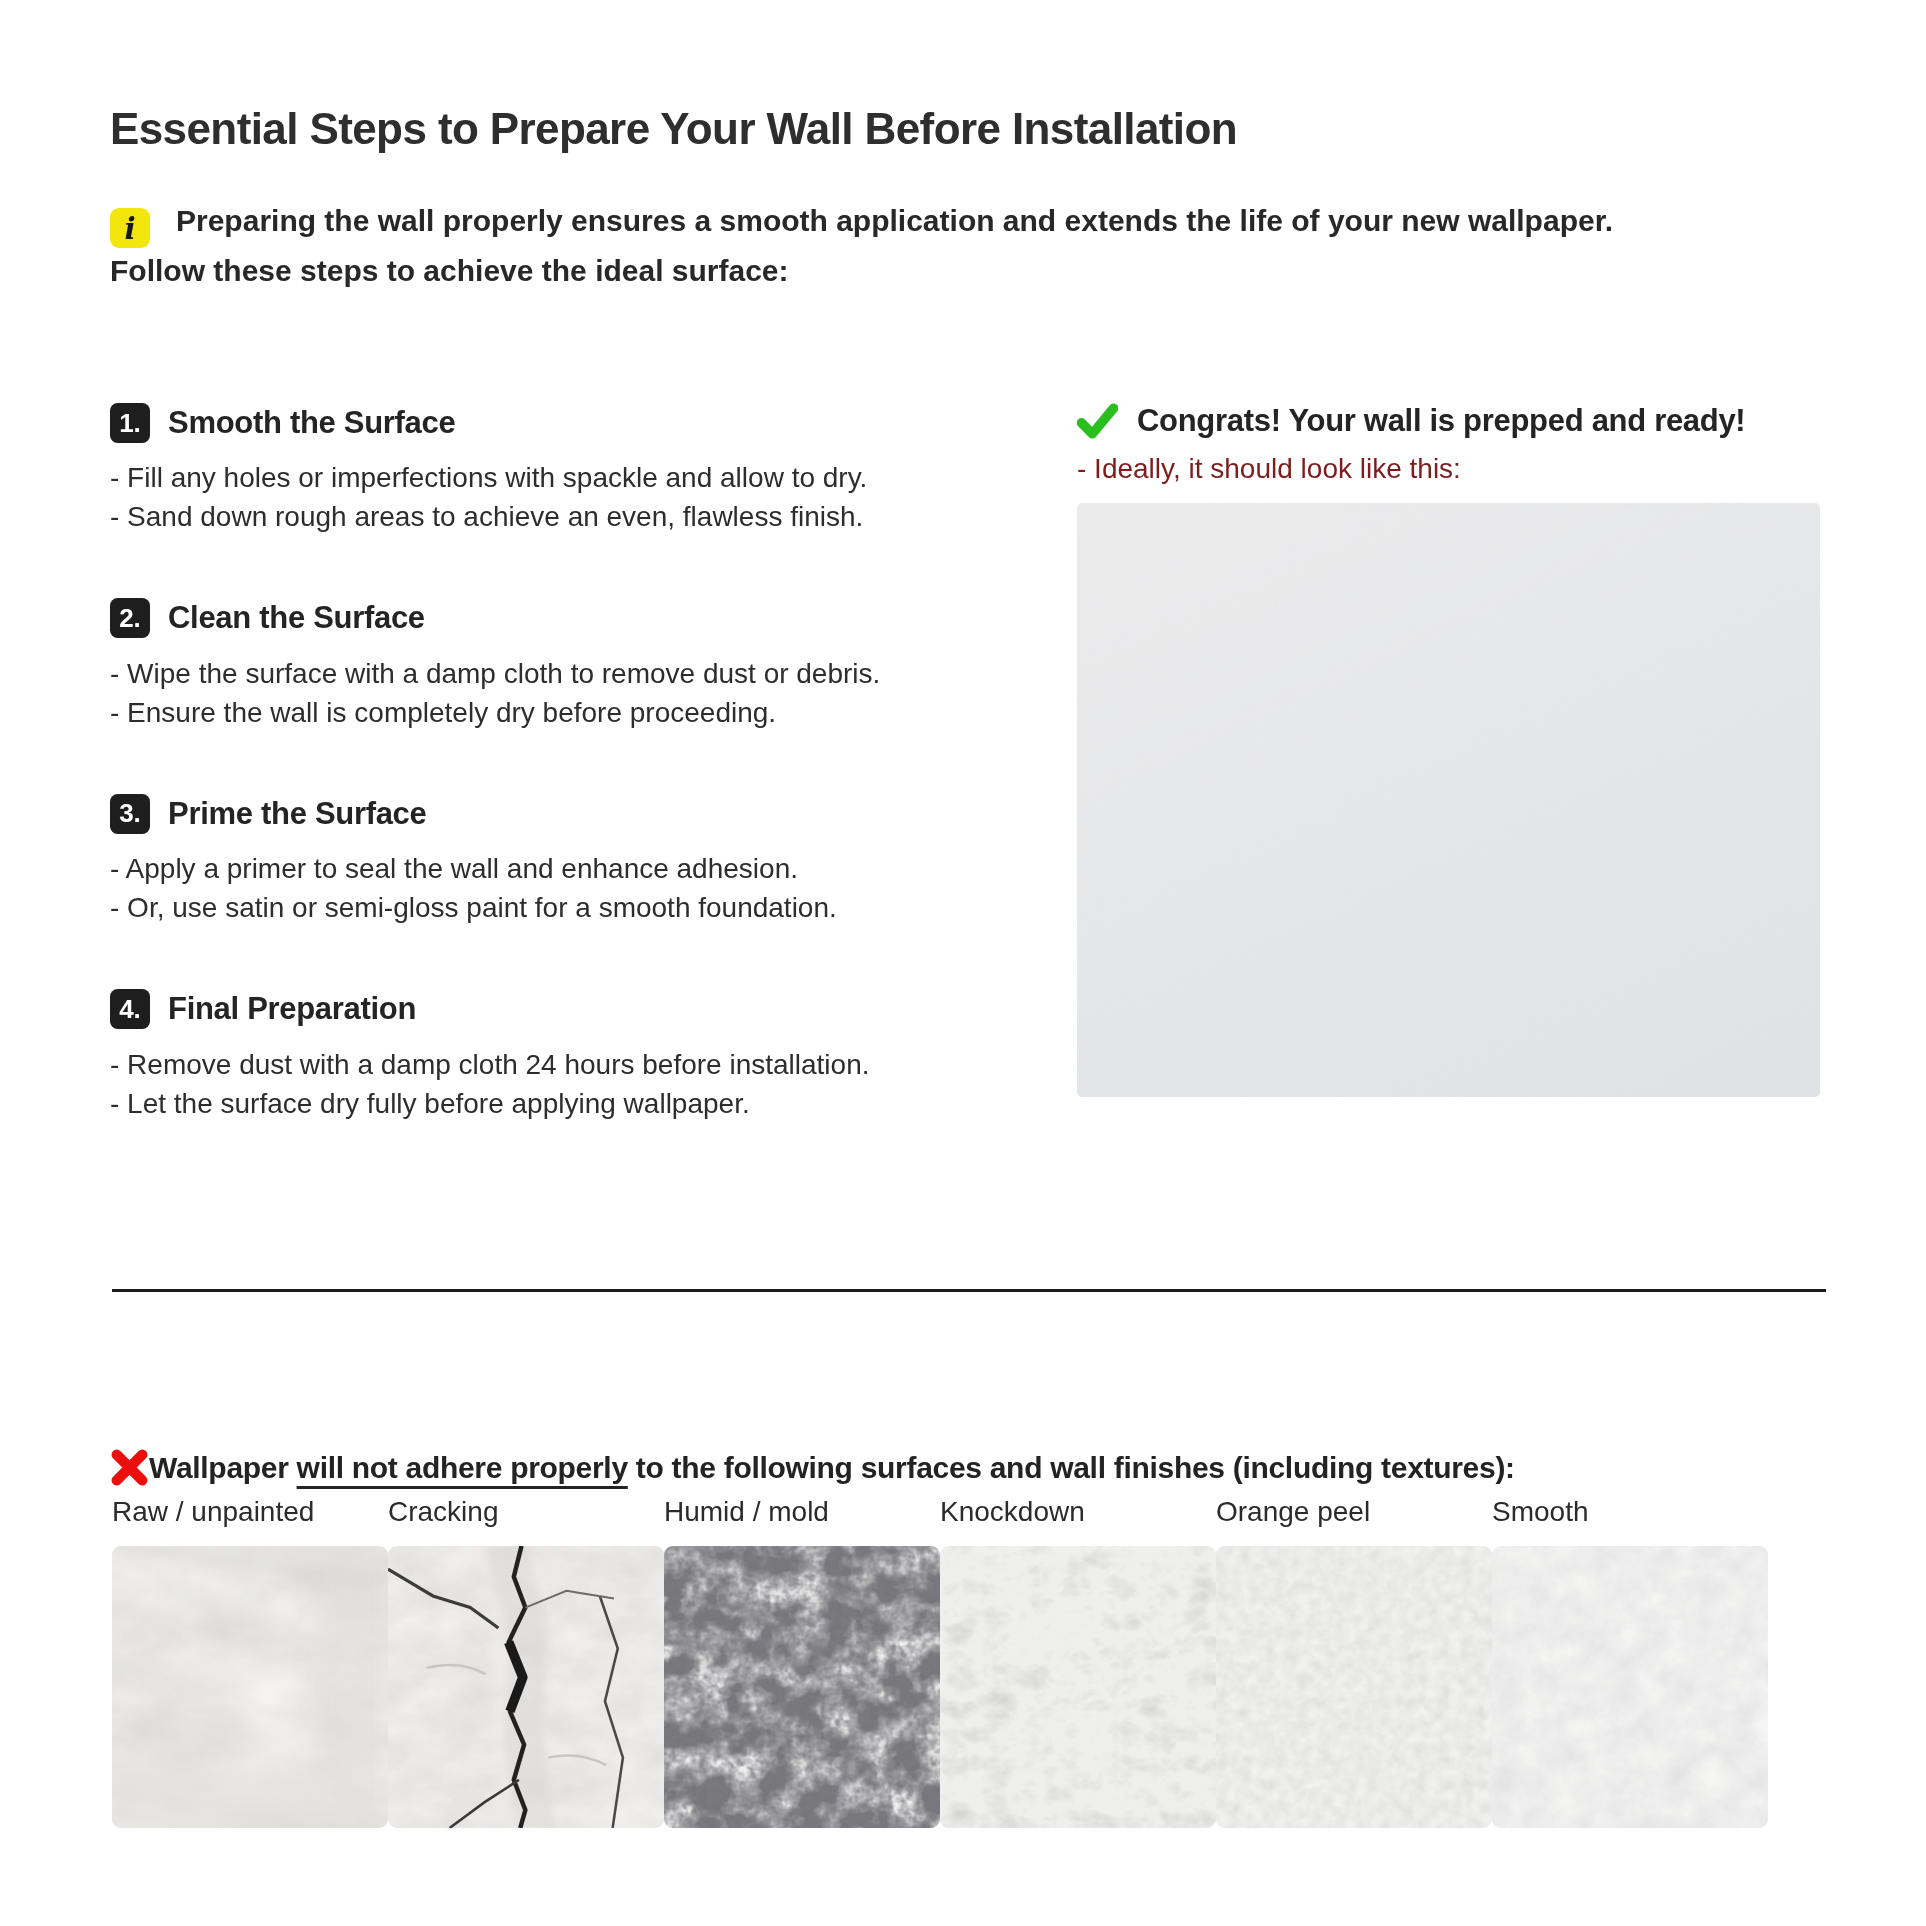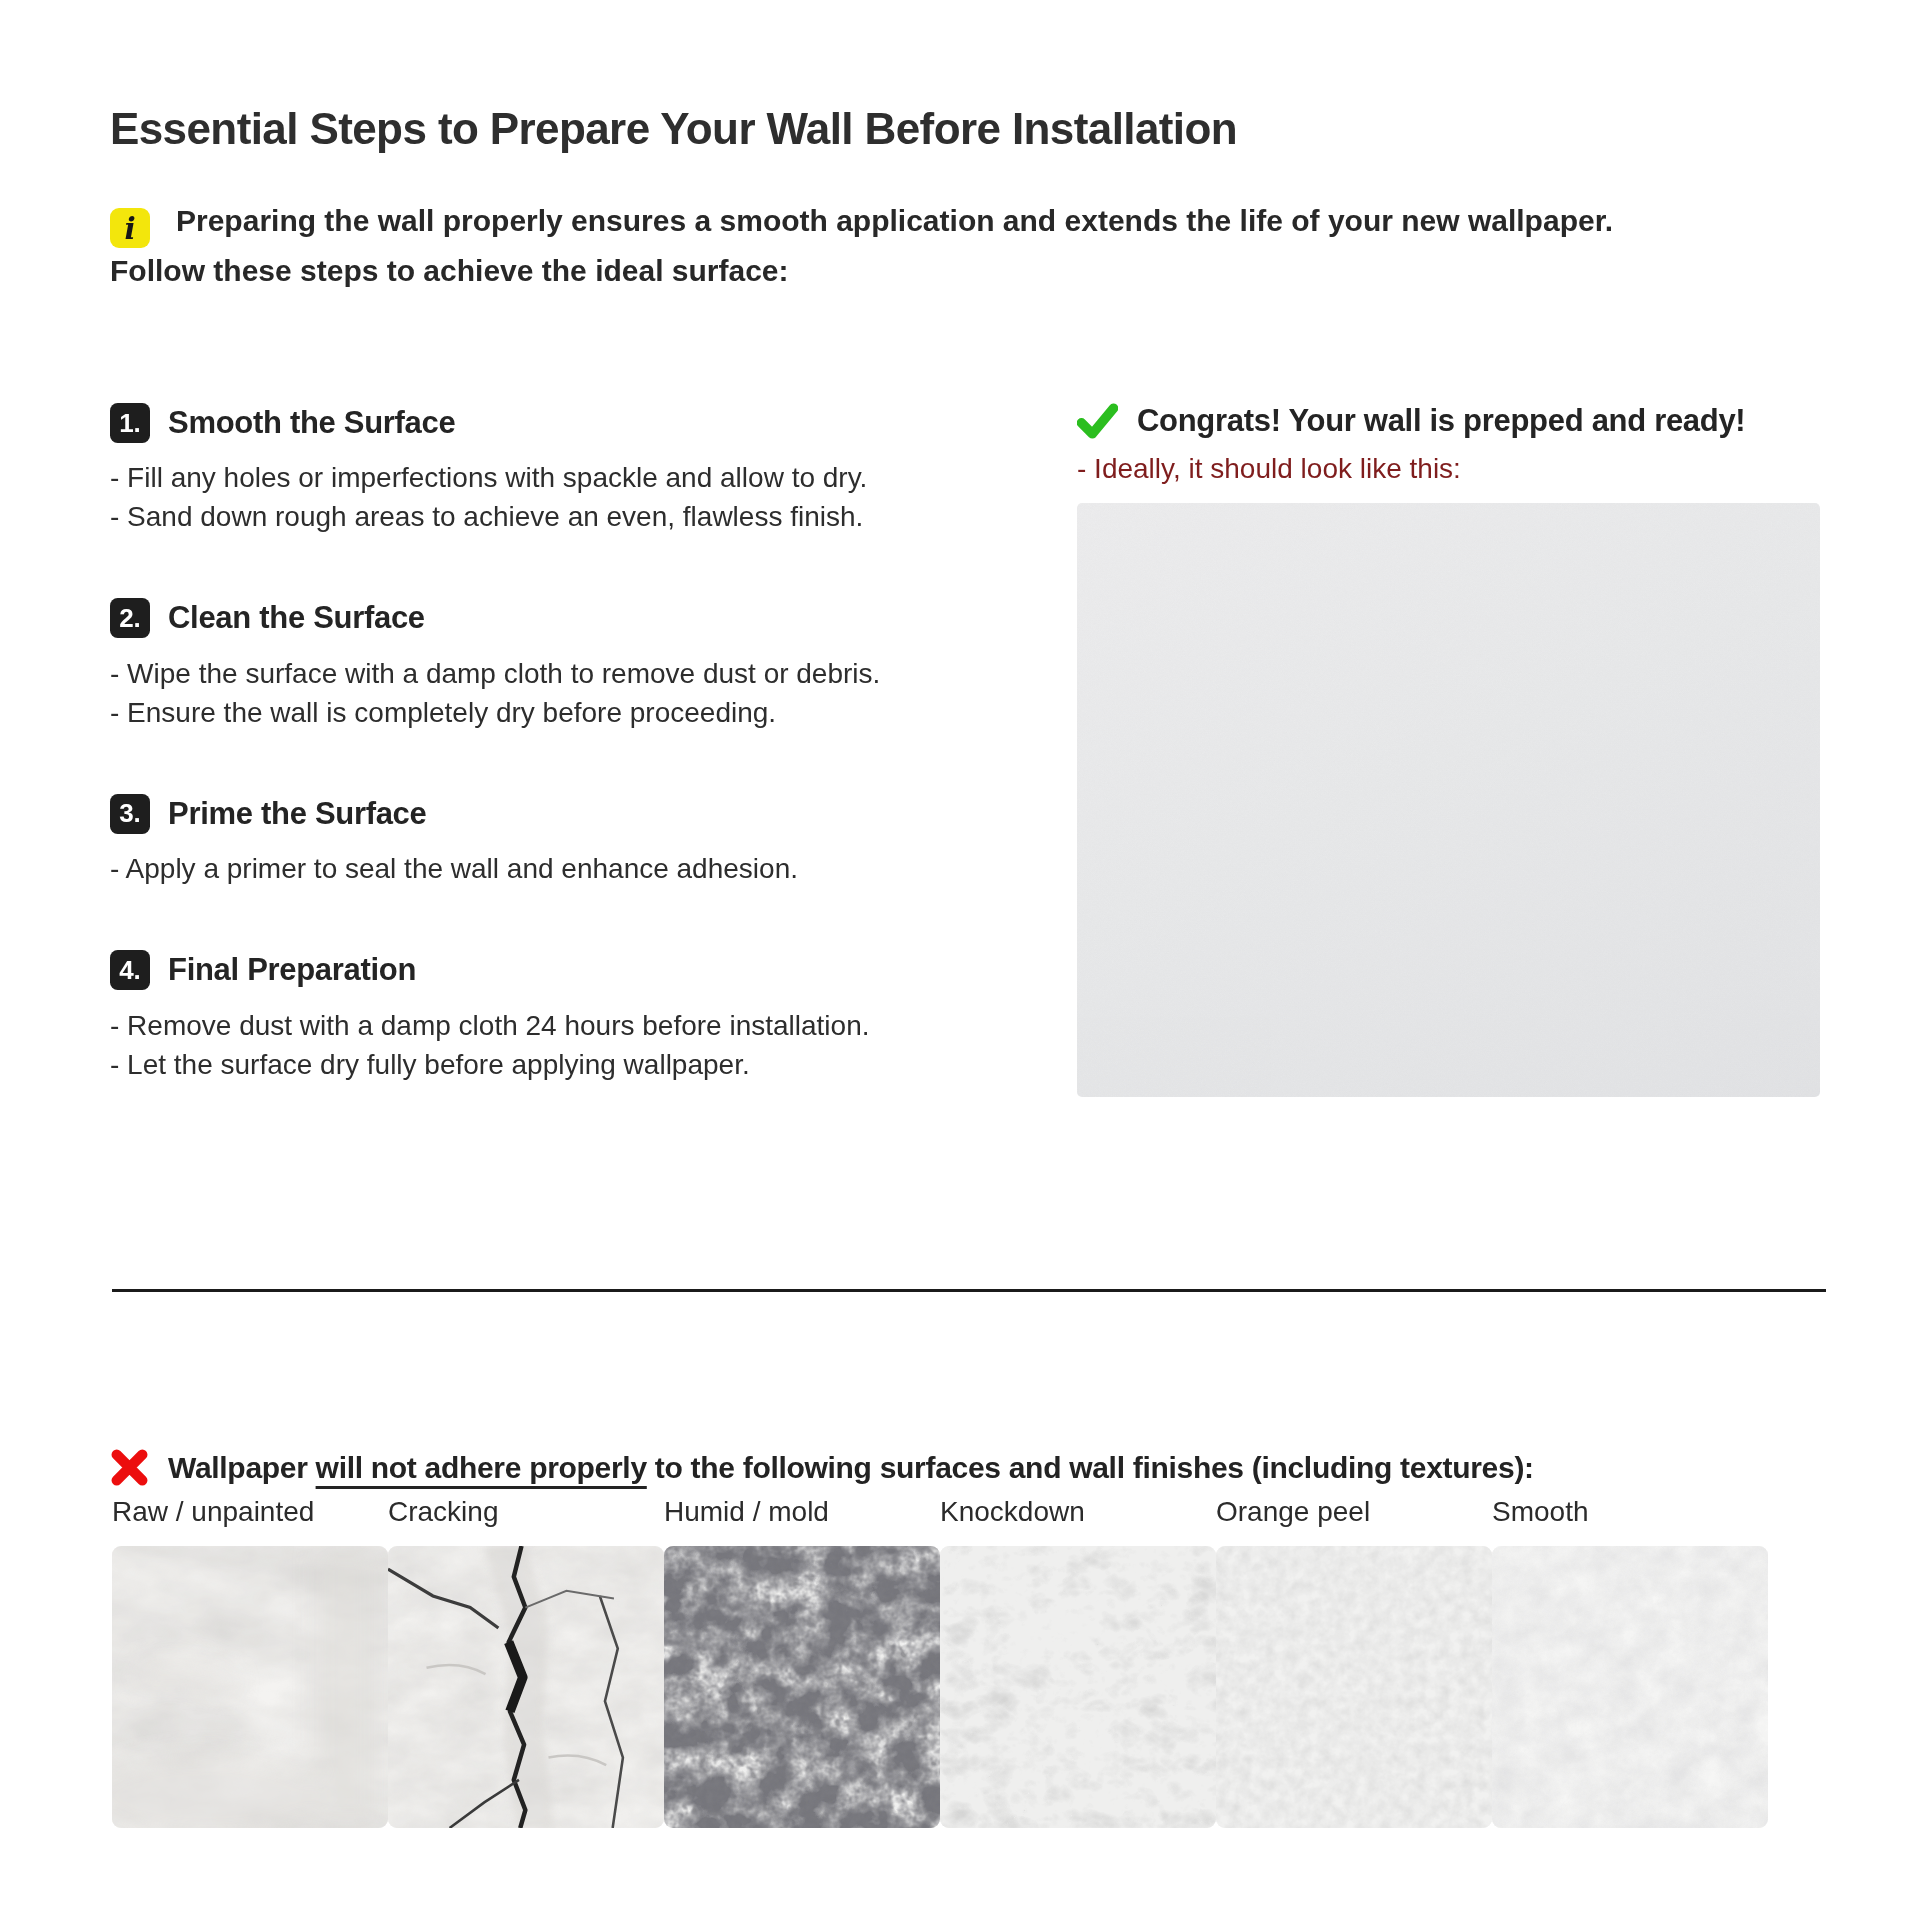--- a/index.html
+++ b/index.html
@@ -39,21 +39,21 @@
   .success-sub { margin-top:14px; font-size:28px; font-weight:400; color:#7f1d1d; }
   .wall { margin-top:18px; width:743px; height:594px; border-radius:5.1px; overflow:hidden;
           background:linear-gradient(155deg,#eeeeef 0%,#e9eaeb 45%,#e3e4e6 100%); position:relative; }
   .wall svg { position:absolute; inset:0; width:100%; height:100%; }
 
   
   .divider { position:absolute; left:112px; top:1289px; width:1714px; height:2.6px; background:#1b1b1b; }
 
   
   .warning { position:absolute; left:110px; top:1448px; width:1772px; }
-  .warn-row { display:flex; align-items:center; gap:19px; }
+  .warn-row { display:flex; align-items:center; }
   .x-icon { flex:0 0 auto; width:39px; height:39px; }
   .warn-text { font-size:30px; font-weight:700; color:#232323; letter-spacing:-0.3px; white-space:nowrap; }
   .warn-underline { text-decoration:underline; text-decoration-thickness:2.6px; text-underline-offset:7.7px; }
 
   
   .textures { position:absolute; left:112px; top:1496px; display:flex; }
   .tex { width:276px; }
   .tex-label { font-size:28px; font-weight:400; color:#2b2b2b; white-space:nowrap; }
   .tex-img { margin-top:18px; width:276px; height:282px; border-radius:9px; overflow:hidden;
              background:#f4f3f2; }
@@ -97,20 +97,21 @@
       </div>
     </div>
 
     <div class="step">
       <div class="step-head">
         <span class="num-badge">3.</span>
         <span class="step-title">Prime the Surface</span>
       </div>
       <div class="bullets">
         <div>- Apply a primer to seal the wall and enhance adhesion.</div>
+        <div>- Or, use satin or semi-gloss paint for a smooth foundation.</div>
       </div>
     </div>
 
     <div class="step">
       <div class="step-head">
         <span class="num-badge">4.</span>
         <span class="step-title">Final Preparation</span>
       </div>
       <div class="bullets">
         <div>- Remove dust with a damp cloth 24 hours before installation.</div>

